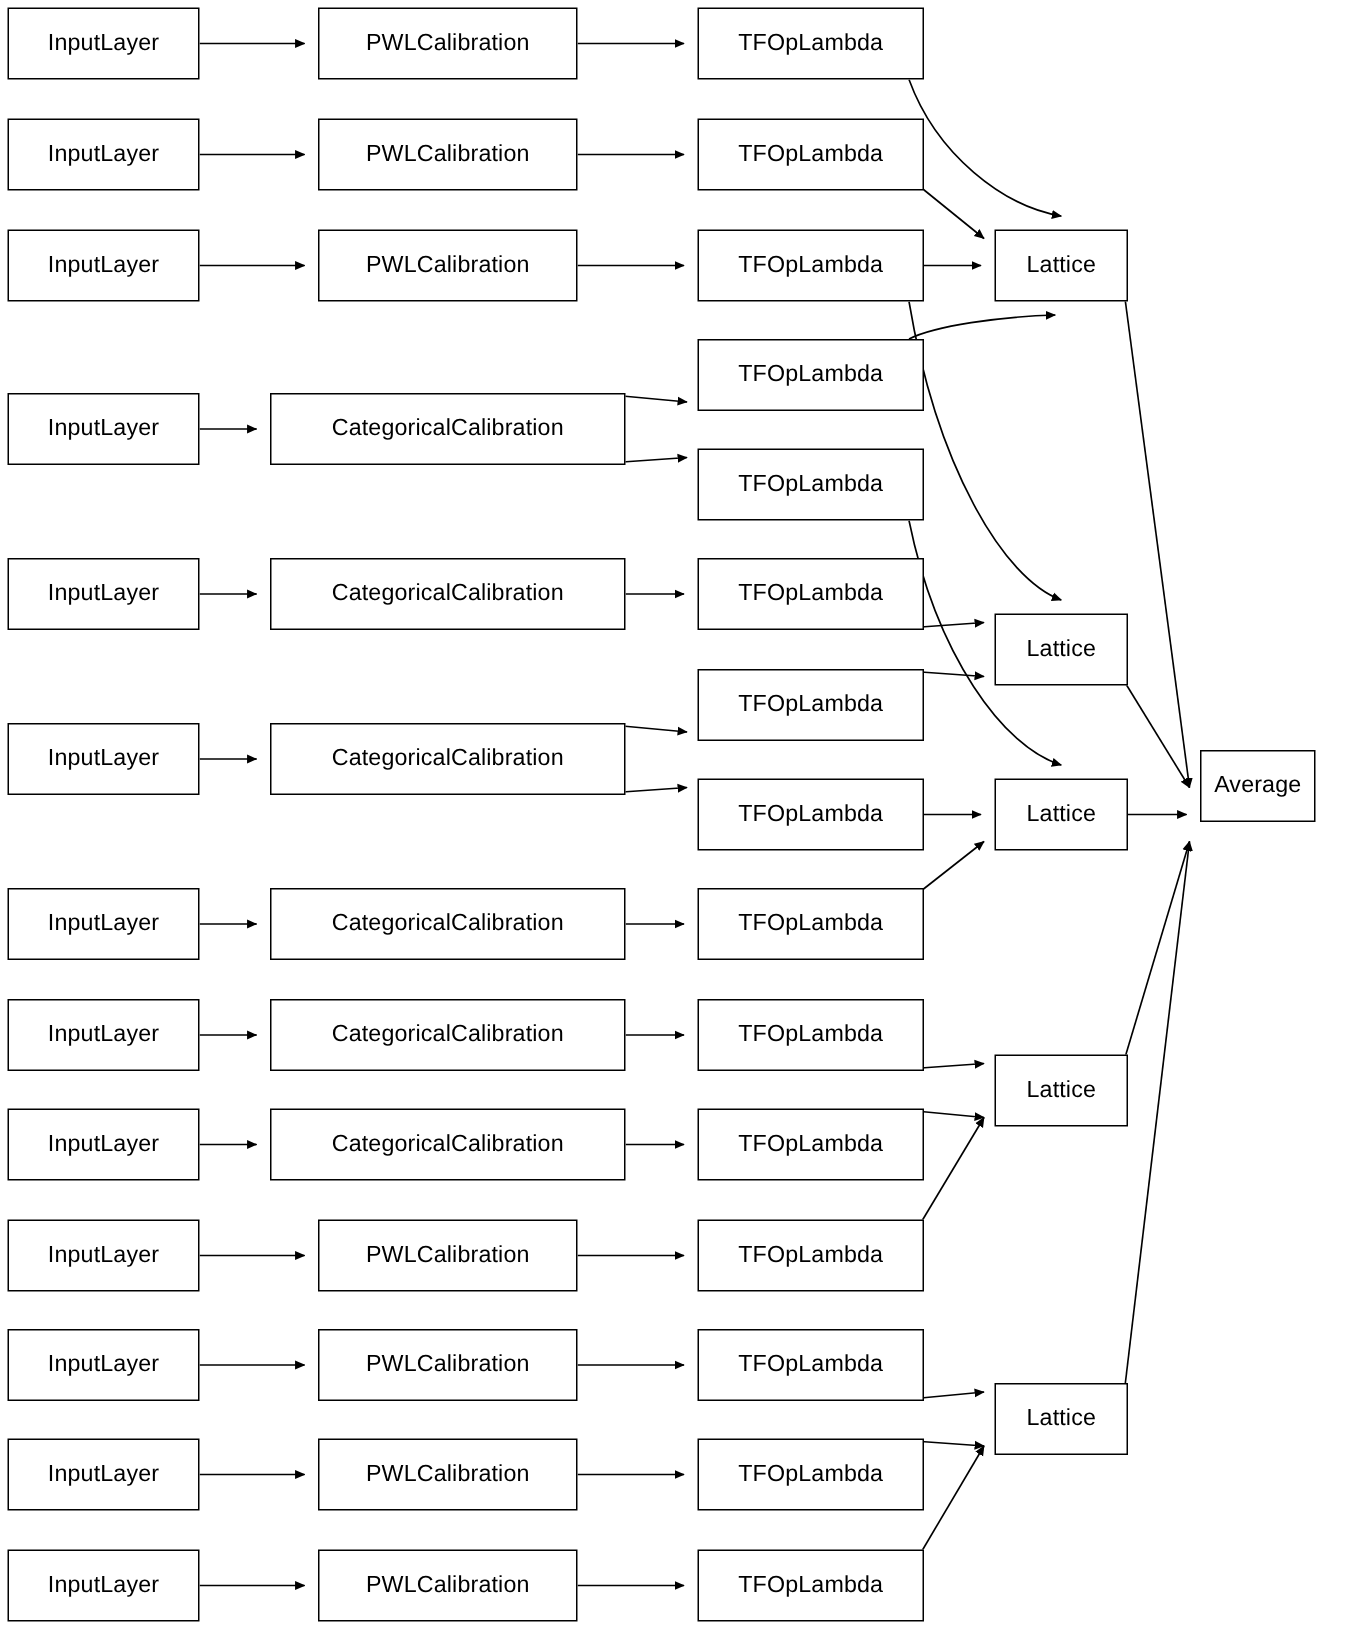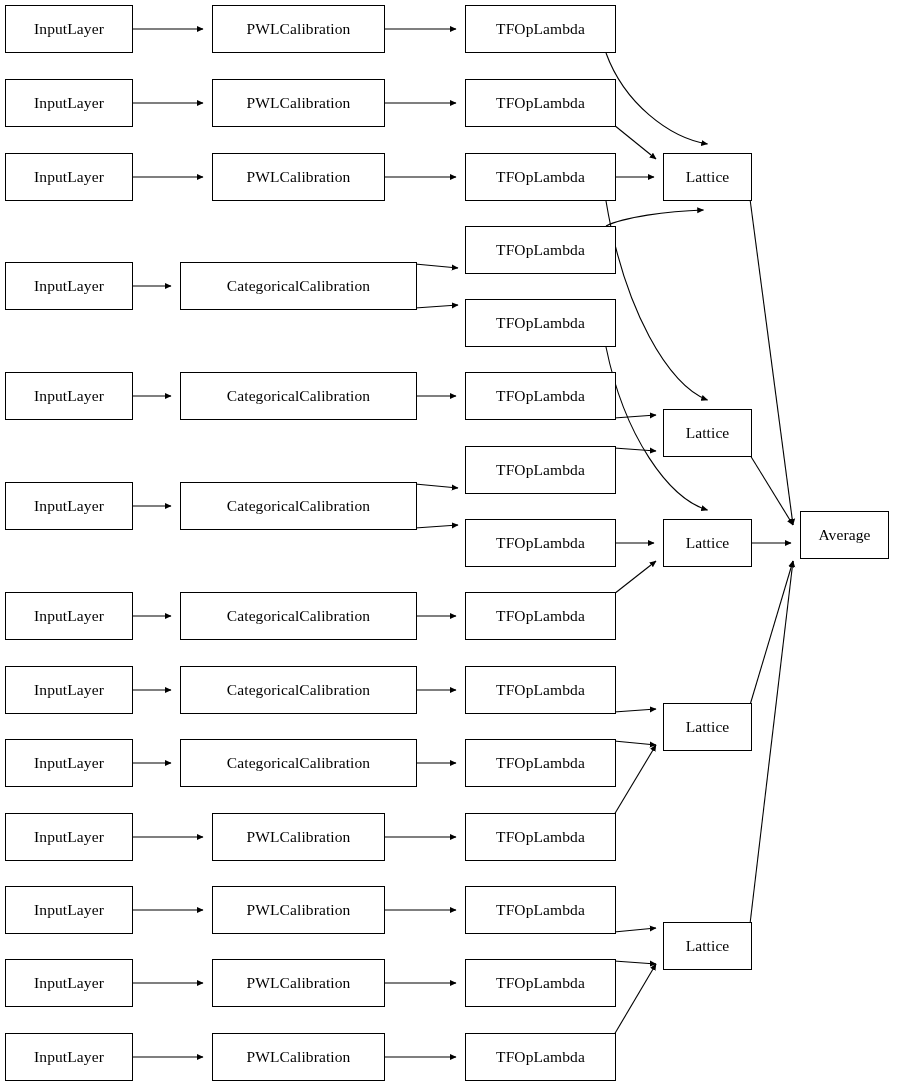--- a/index.html
+++ b/index.html
@@ -28,21 +28,21 @@
   }
   .node {
     position: absolute;
     box-sizing: border-box;
     border: 1px solid #000000;
     background: #ffffff;
     display: flex;
     align-items: center;
     justify-content: center;
     color: #000000;
-    font-family: Liberation Serif, serif;
+    font-family: Liberation Sans, sans-serif;
     font-size: 15.5px;
     line-height: 1;
     white-space: nowrap;
     letter-spacing: 0.1px;
   }
 </style>
 </head>
 <body>
 
 <div id="canvas">
@@ -236,17 +236,17 @@
       </div>
       <div class="node" style="left: 663px; top: 519px; width: 89px; height: 48px;">
         <span>Lattice</span>
       </div>
       <div class="node" style="left: 663px; top: 703px; width: 89px; height: 48px;">
         <span>Lattice</span>
       </div>
       <div class="node" style="left: 663px; top: 922px; width: 89px; height: 48px;">
         <span>Lattice</span>
       </div>
-      <div class="node" style="left: 800px; top: 511px; width: 89px; height: 48px;">
+      <div class="node" style="left: 800px; top: 500px; width: 77px; height: 48px;">
         <span>Average</span>
       </div>
     </div>
 </div>
 
 </body></html>

